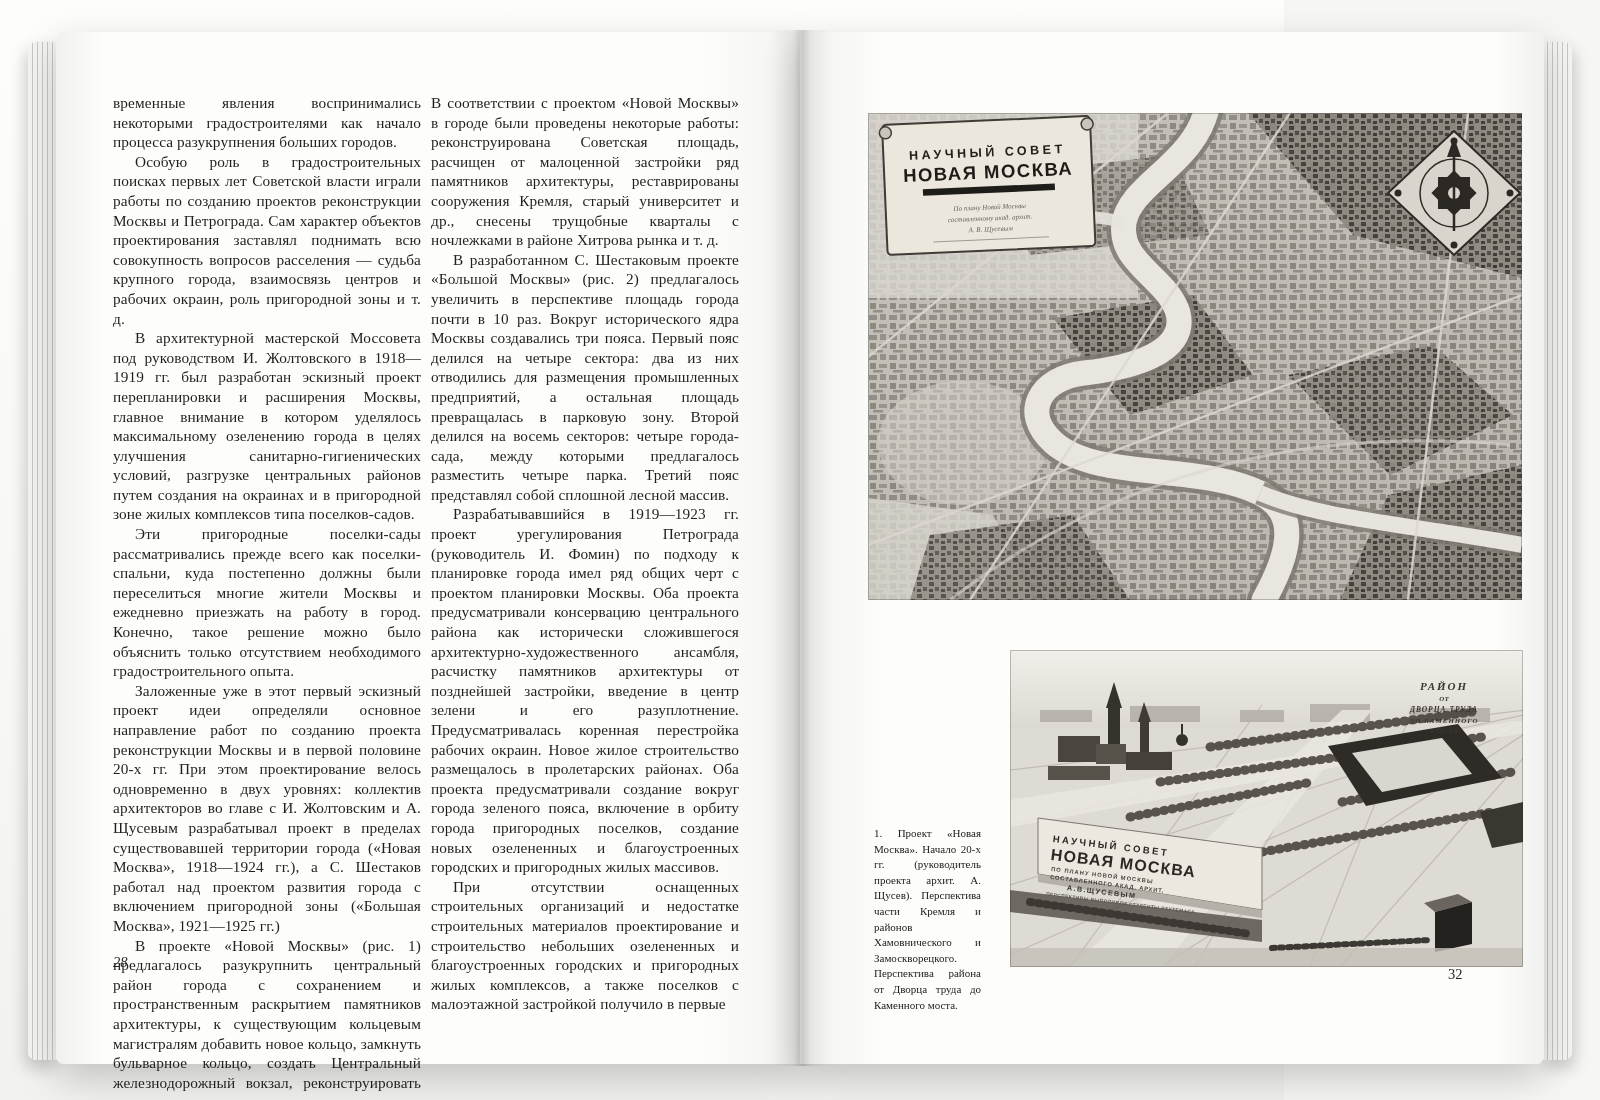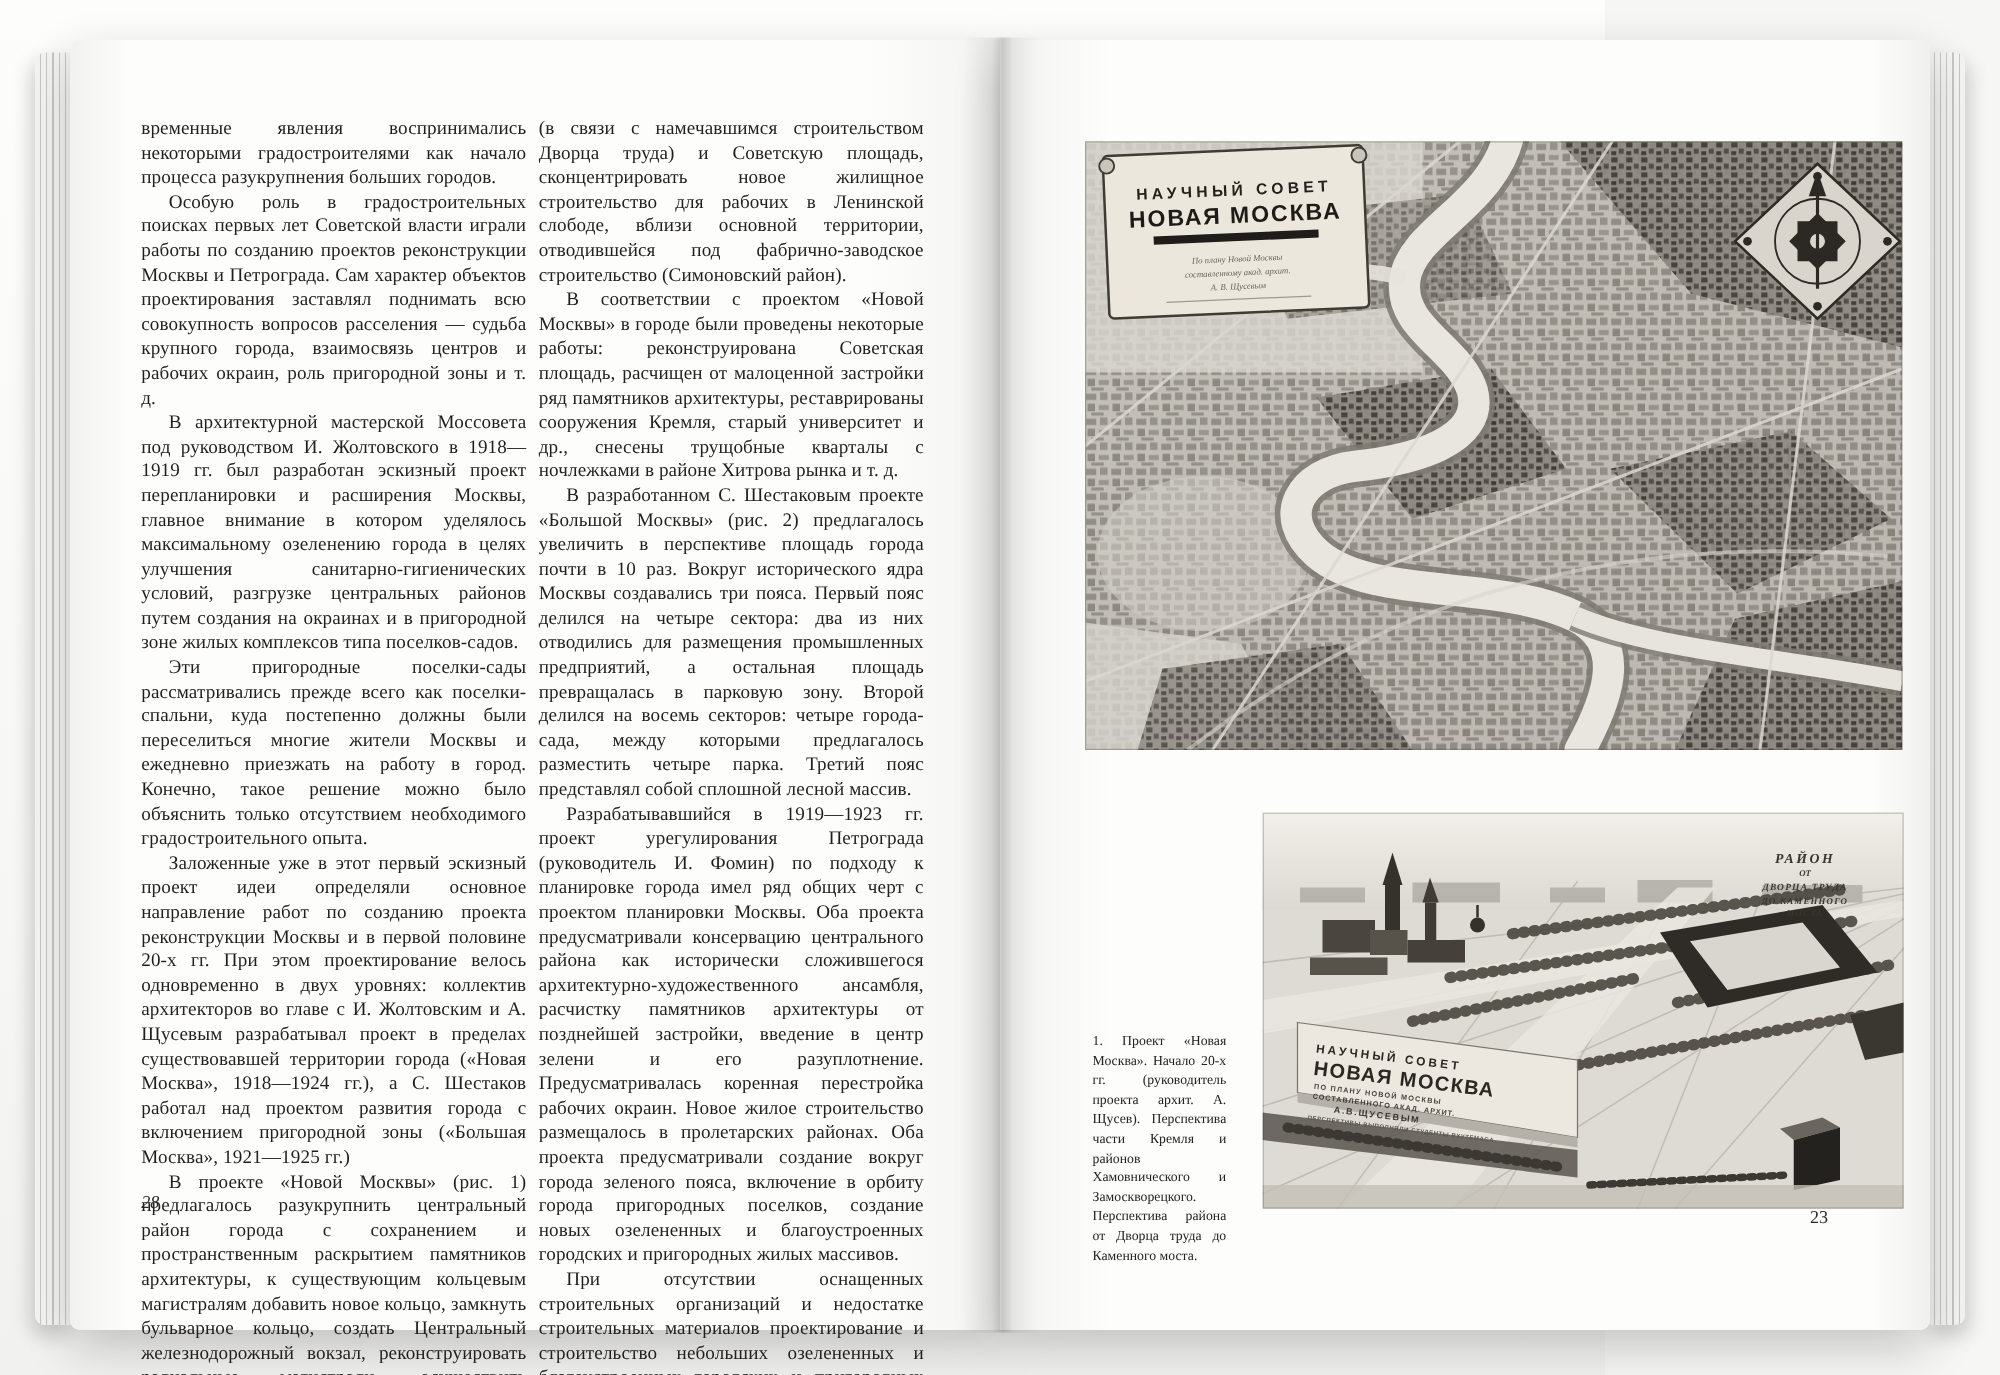--- a/index.html
+++ b/index.html
@@ -56,21 +56,20 @@
     <div class="page page-left">
       <div class="col col1">
           <p>временные явления воспринимались некоторыми градостроителями как начало процесса разукрупнения больших городов.</p>
           <p>Особую роль в градостроительных поисках первых лет Советской власти играли работы по созданию проектов реконструкции Москвы и Петрограда. Сам характер объектов проектирования заставлял поднимать всю совокупность вопросов расселения — судьба крупного города, взаимосвязь центров и рабочих окраин, роль пригородной зоны и т. д.</p>
           <p>В архитектурной мастерской Моссовета под руководством И. Жолтовского в 1918—1919 гг. был разработан эскизный проект перепланировки и расширения Москвы, главное внимание в котором уделялось максимальному озеленению города в целях улучшения санитарно-гигиенических условий, разгрузке центральных районов путем создания на окраинах и в пригородной зоне жилых комплексов типа поселков-садов.</p>
           <p>Эти пригородные поселки-сады рассматривались прежде всего как поселки-спальни, куда постепенно должны были переселиться многие жители Москвы и ежедневно приезжать на работу в город. Конечно, такое решение можно было объяснить только отсутствием необходимого градостроительного опыта.</p>
           <p>Заложенные уже в этот первый эскизный проект идеи определяли основное направление работ по созданию проекта реконструкции Москвы и в первой половине 20-х гг. При этом проектирование велось одновременно в двух уровнях: коллектив архитекторов во главе с И. Жолтовским и А. Щусевым разрабатывал проект в пределах существовавшей территории города («Новая Москва», 1918—1924 гг.), а С. Шестаков работал над проектом развития города с включением пригородной зоны («Большая Москва», 1921—1925 гг.)</p>
           <p>В проекте «Новой Москвы» (рис. 1) предлагалось разукрупнить центральный район города с сохранением и пространственным раскрытием памятников архитектуры, к существующим кольцевым магистралям добавить новое кольцо, замкнуть бульварное кольцо, создать Центральный железнодорожный вокзал, реконструировать радиальные магистрали, осуществить глубокие вводы железнодорожных линий в центр города с использованием эстакад и тоннелей, реконструировать Охотный ряд</p>
         </div>
       <div class="col col2">
-          <p>(в связи с намечавшимся строительством Дворца труда) и Советскую площадь, сконцентрировать новое жилищное строительство для рабочих в Ленинской слободе, вблизи основной территории, отводившейся под фабрично-заводское строительство (Симоновский район).</p>
           <p>В соответствии с проектом «Новой Москвы» в городе были проведены некоторые работы: реконструирована Советская площадь, расчищен от малоценной застройки ряд памятников архитектуры, реставрированы сооружения Кремля, старый университет и др., снесены трущобные кварталы с ночлежками в районе Хитрова рынка и т. д.</p>
           <p>В разработанном С. Шестаковым проекте «Большой Москвы» (рис. 2) предлагалось увеличить в перспективе площадь города почти в 10 раз. Вокруг исторического ядра Москвы создавались три пояса. Первый пояс делился на четыре сектора: два из них отводились для размещения промышленных предприятий, а остальная площадь превращалась в парковую зону. Второй делился на восемь секторов: четыре города-сада, между которыми предлагалось разместить четыре парка. Третий пояс представлял собой сплошной лесной массив.</p>
           <p>Разрабатывавшийся в 1919—1923 гг. проект урегулирования Петрограда (руководитель И. Фомин) по подходу к планировке города имел ряд общих черт с проектом планировки Москвы. Оба проекта предусматривали консервацию центрального района как исторически сложившегося архитектурно-художественного ансамбля, расчистку памятников архитектуры от позднейшей застройки, введение в центр зелени и его разуплотнение. Предусматривалась коренная перестройка рабочих окраин. Новое жилое строительство размещалось в пролетарских районах. Оба проекта предусматривали создание вокруг города зеленого пояса, включение в орбиту города пригородных поселков, создание новых озелененных и благоустроенных городских и пригородных жилых массивов.</p>
           <p>При отсутствии оснащенных строительных организаций и недостатке строительных материалов проектирование и строительство небольших озелененных и благоустроенных городских и пригородных жилых комплексов, а также поселков с малоэтажной застройкой получило в первые</p>
         </div>
       <div class="pagenum pn-left">28</div>
     </div>
 
     <div class="spine"></div>
 
@@ -252,16 +251,16 @@
 
           <rect x="0" y="298" width="513" height="19" fill="#c3bfb7" opacity="0.8"></rect>
           <path d="M262,298 L420,290" stroke="#3c3934" stroke-width="6" stroke-dasharray="3 5" stroke-linecap="round" fill="none"></path>
 
           <rect x="0.5" y="0.5" width="512" height="316" fill="none" stroke="rgba(40,38,34,0.28)"></rect>
         </svg>
       </figure>
 
       <div class="caption">1. Проект «Новая Москва». Начало 20-х гг. (руководитель проекта архит. А. Щусев). Перспектива части Кремля и районов Хамовнического и Замоскворецкого. Перспектива района от Дворца труда до Каменного моста.</div>
 
-      <div class="pagenum pn-right">23</div>
+      <div class="pagenum pn-right">32</div>
     </div>
   </div>
 </div>
 
 </body></html>

